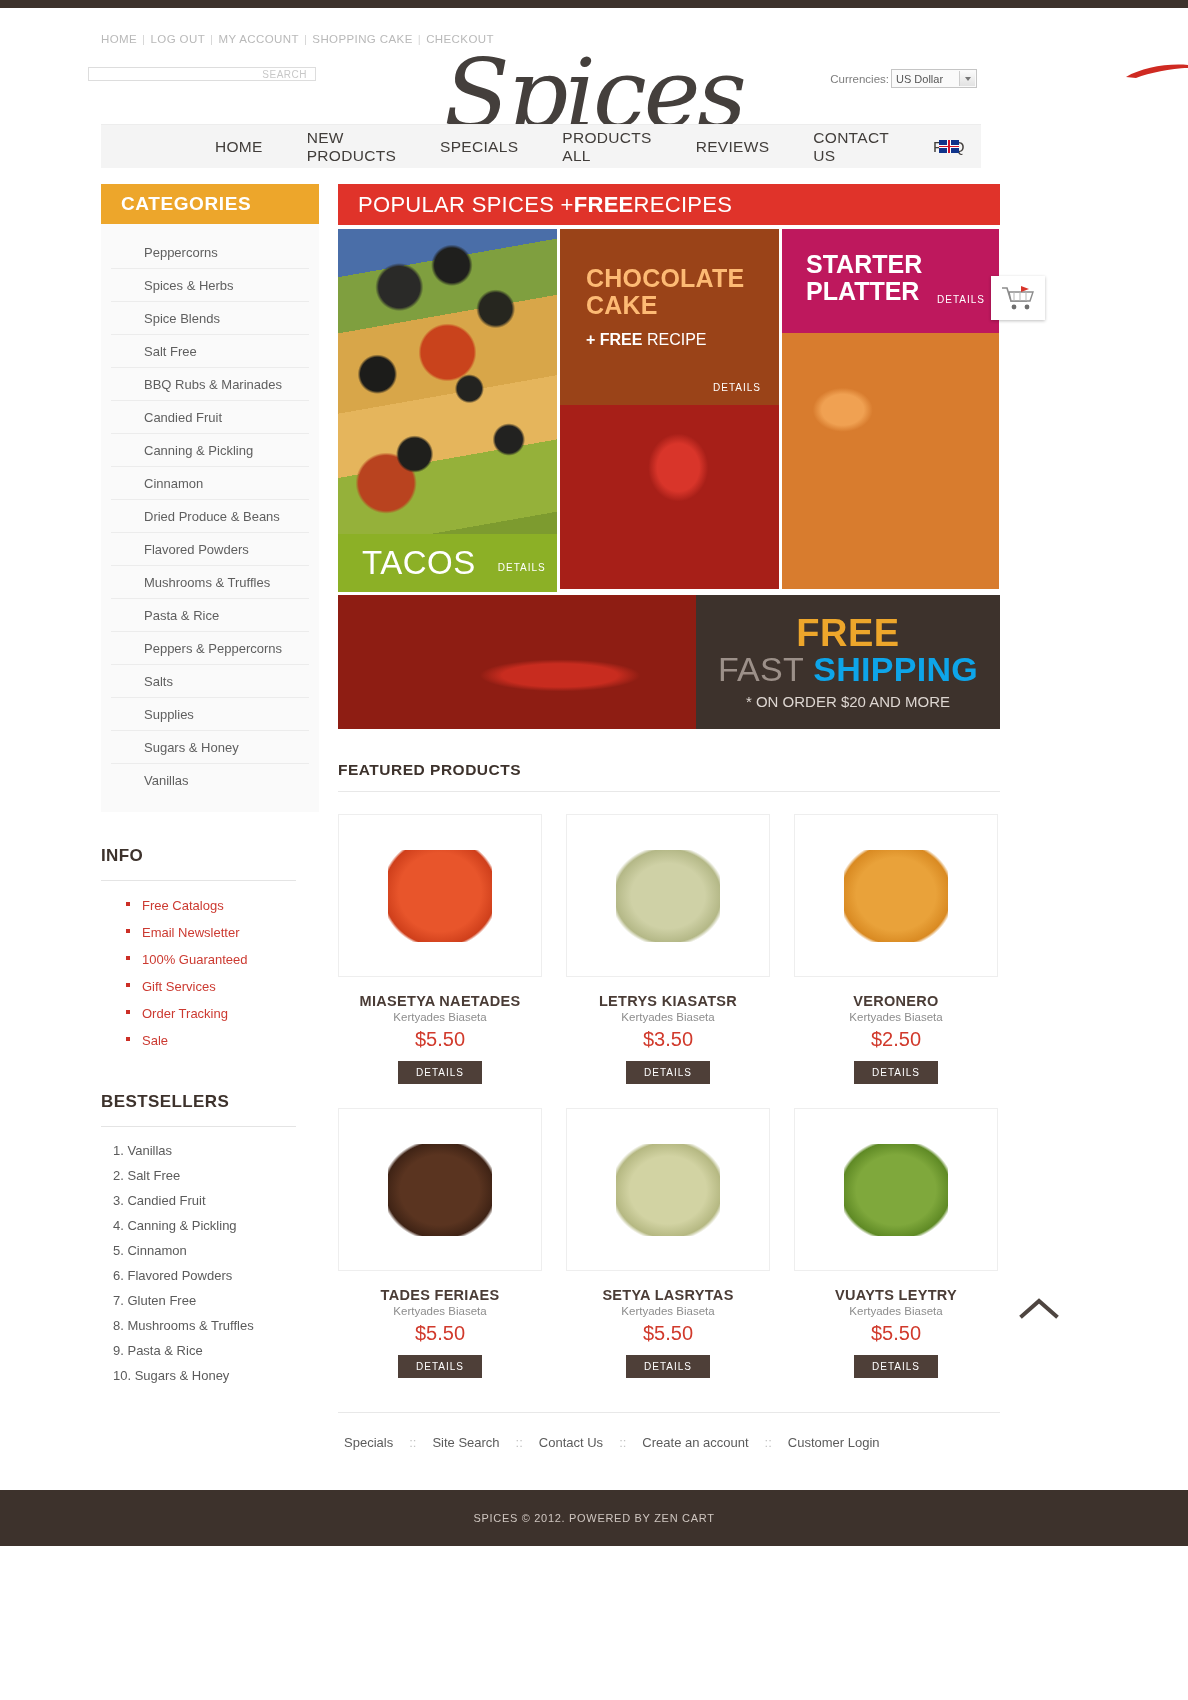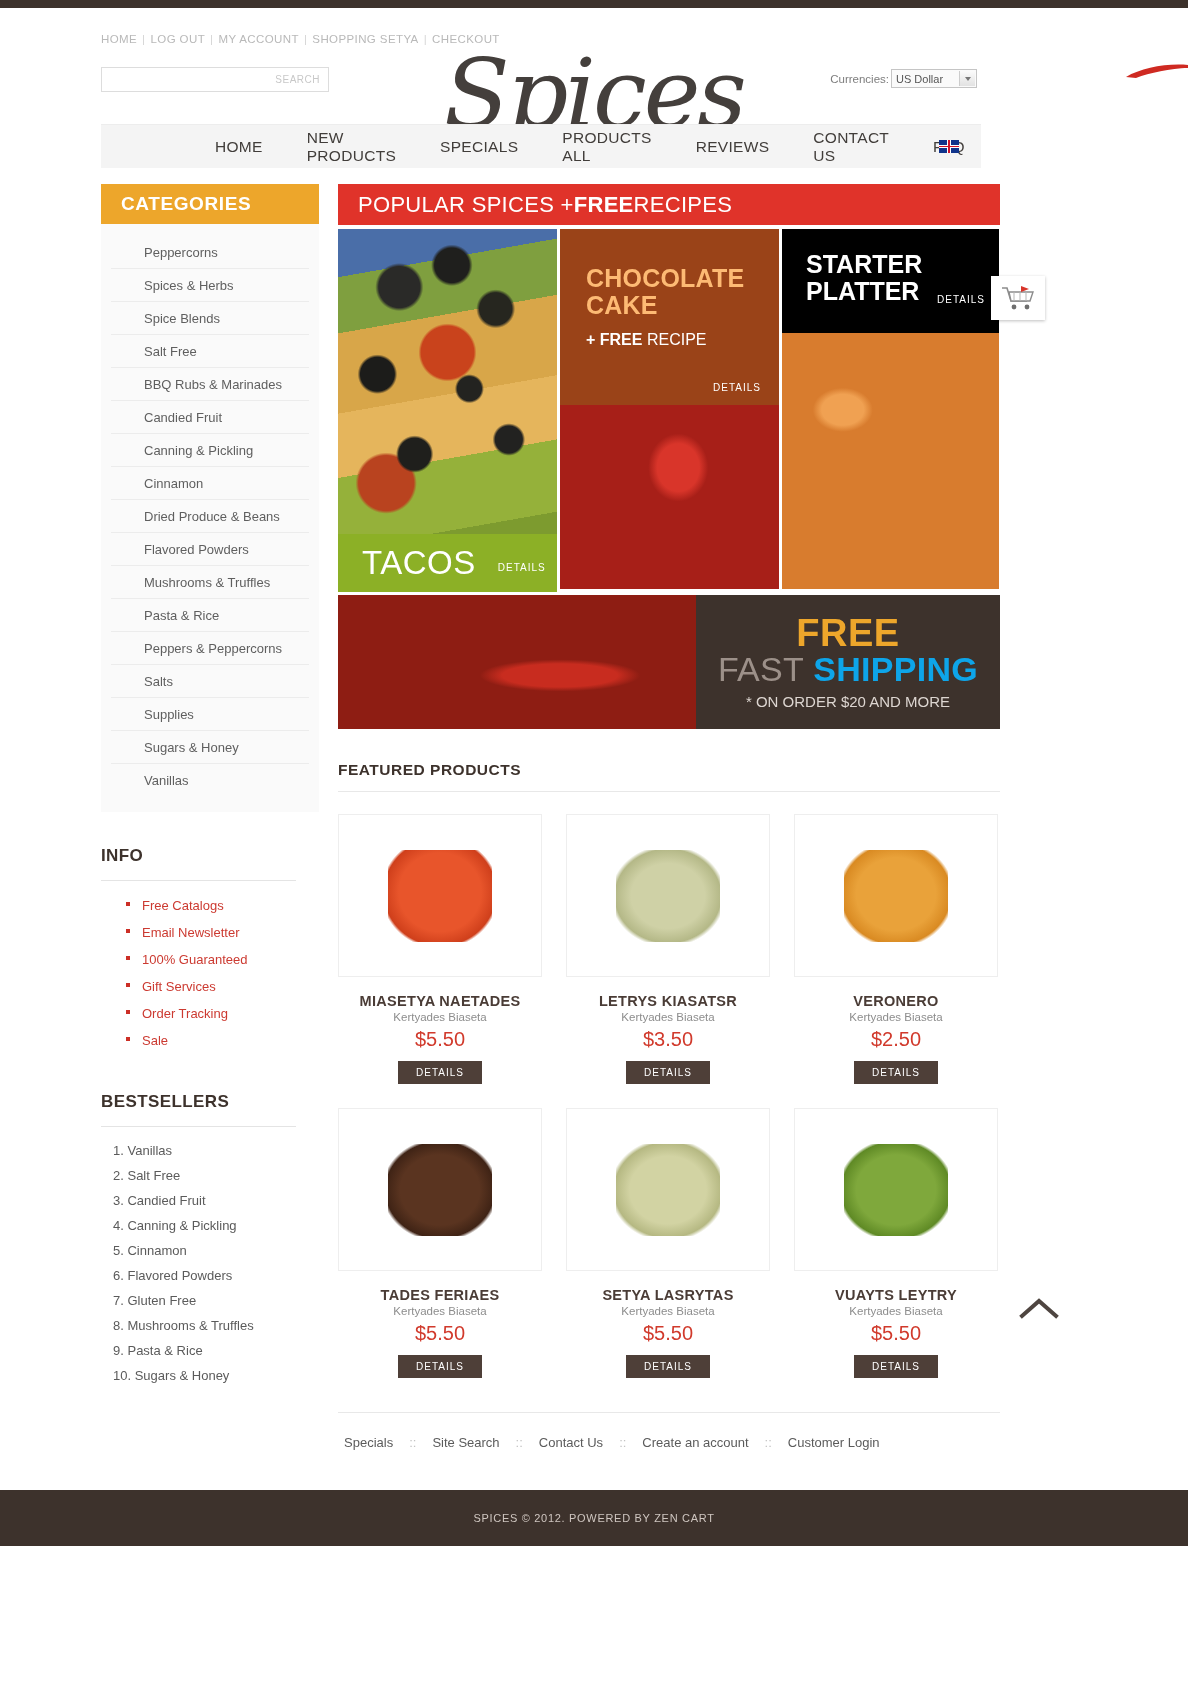--- a/index.html
+++ b/index.html
@@ -65,24 +65,24 @@
   }
 
   
   .search-row {
     position: relative;
     margin-top: 22px;
     height: 40px;
   }
   .search-box {
     position: absolute;
-    left: 101px;
+    left: 88px;
     top: 0;
     width: 228px;
-    height: 25px;
+    height: 14px;
     border: 1px solid #dddddd;
     background: #fff;
     display: flex;
     align-items: center;
     justify-content: flex-end;
   }
   .search-box input {
     border: none;
     outline: none;
     flex: 1;
@@ -325,21 +325,21 @@
   .photo-cake {
     width: 219px; height: 184px;
     background:
       radial-gradient(ellipse 30px 34px at 54% 34%, #d9352a 0 70%, #a71f18 100%),
       radial-gradient(ellipse 56px 30px at 50% 62%, #2e1a12 0 70%, #140b07 100%),
       linear-gradient(#f2f2f2 0 34%, #e8e8e8 34% 55%, #cfcfcf 55% 100%);
   }
 
   .starter-card {
     width: 217px; height: 104px;
-    background: #000000;
+    background: #be185d;
     position: relative;
     padding: 22px 0 0 24px;
   }
   .starter-card h3 {
     color: #fff; font-size: 25px; line-height: 27px; font-weight: bold;
     font-family: "Liberation Sans Narrow", "Liberation Sans", sans-serif;
   }
   .starter-card .tile-details { position: absolute; right: 14px; bottom: 28px; }
 
   .photo-platter {
@@ -490,21 +490,21 @@
   .scrolltop svg { width: 40px; height: 26px; }
 </style>
 </head>
 <body>
 
 <div class="topbar-strip"></div>
 
 <div class="page">
 
   <div class="utility-nav">
-    <a>HOME</a><span class="utility-sep">|</span><a>LOG OUT</a><span class="utility-sep">|</span><a>MY ACCOUNT</a><span class="utility-sep">|</span><a>SHOPPING SETYA</a><span class="utility-sep">|</span><a>CHECKOUT</a>
+    <a>HOME</a><span class="utility-sep">|</span><a>LOG OUT</a><span class="utility-sep">|</span><a>MY ACCOUNT</a><span class="utility-sep">|</span><a>SHOPPING CAKE</a><span class="utility-sep">|</span><a>CHECKOUT</a>
   </div>
 
   <div class="logo-wrap">
     <span class="logo-text">Spices</span>
     <svg class="logo-chili" viewBox="0 0 86 16">
       <path d="M2,13 C22,1 58,-3 80,4 C62,2 30,7 12,14 Z" fill="#cf2a22"></path>
       <path d="M78,4 C82,2 85,3 86,5 C84,4 81,4 79,5 Z" fill="#5a8a22"></path>
     </svg>
   </div>
 

